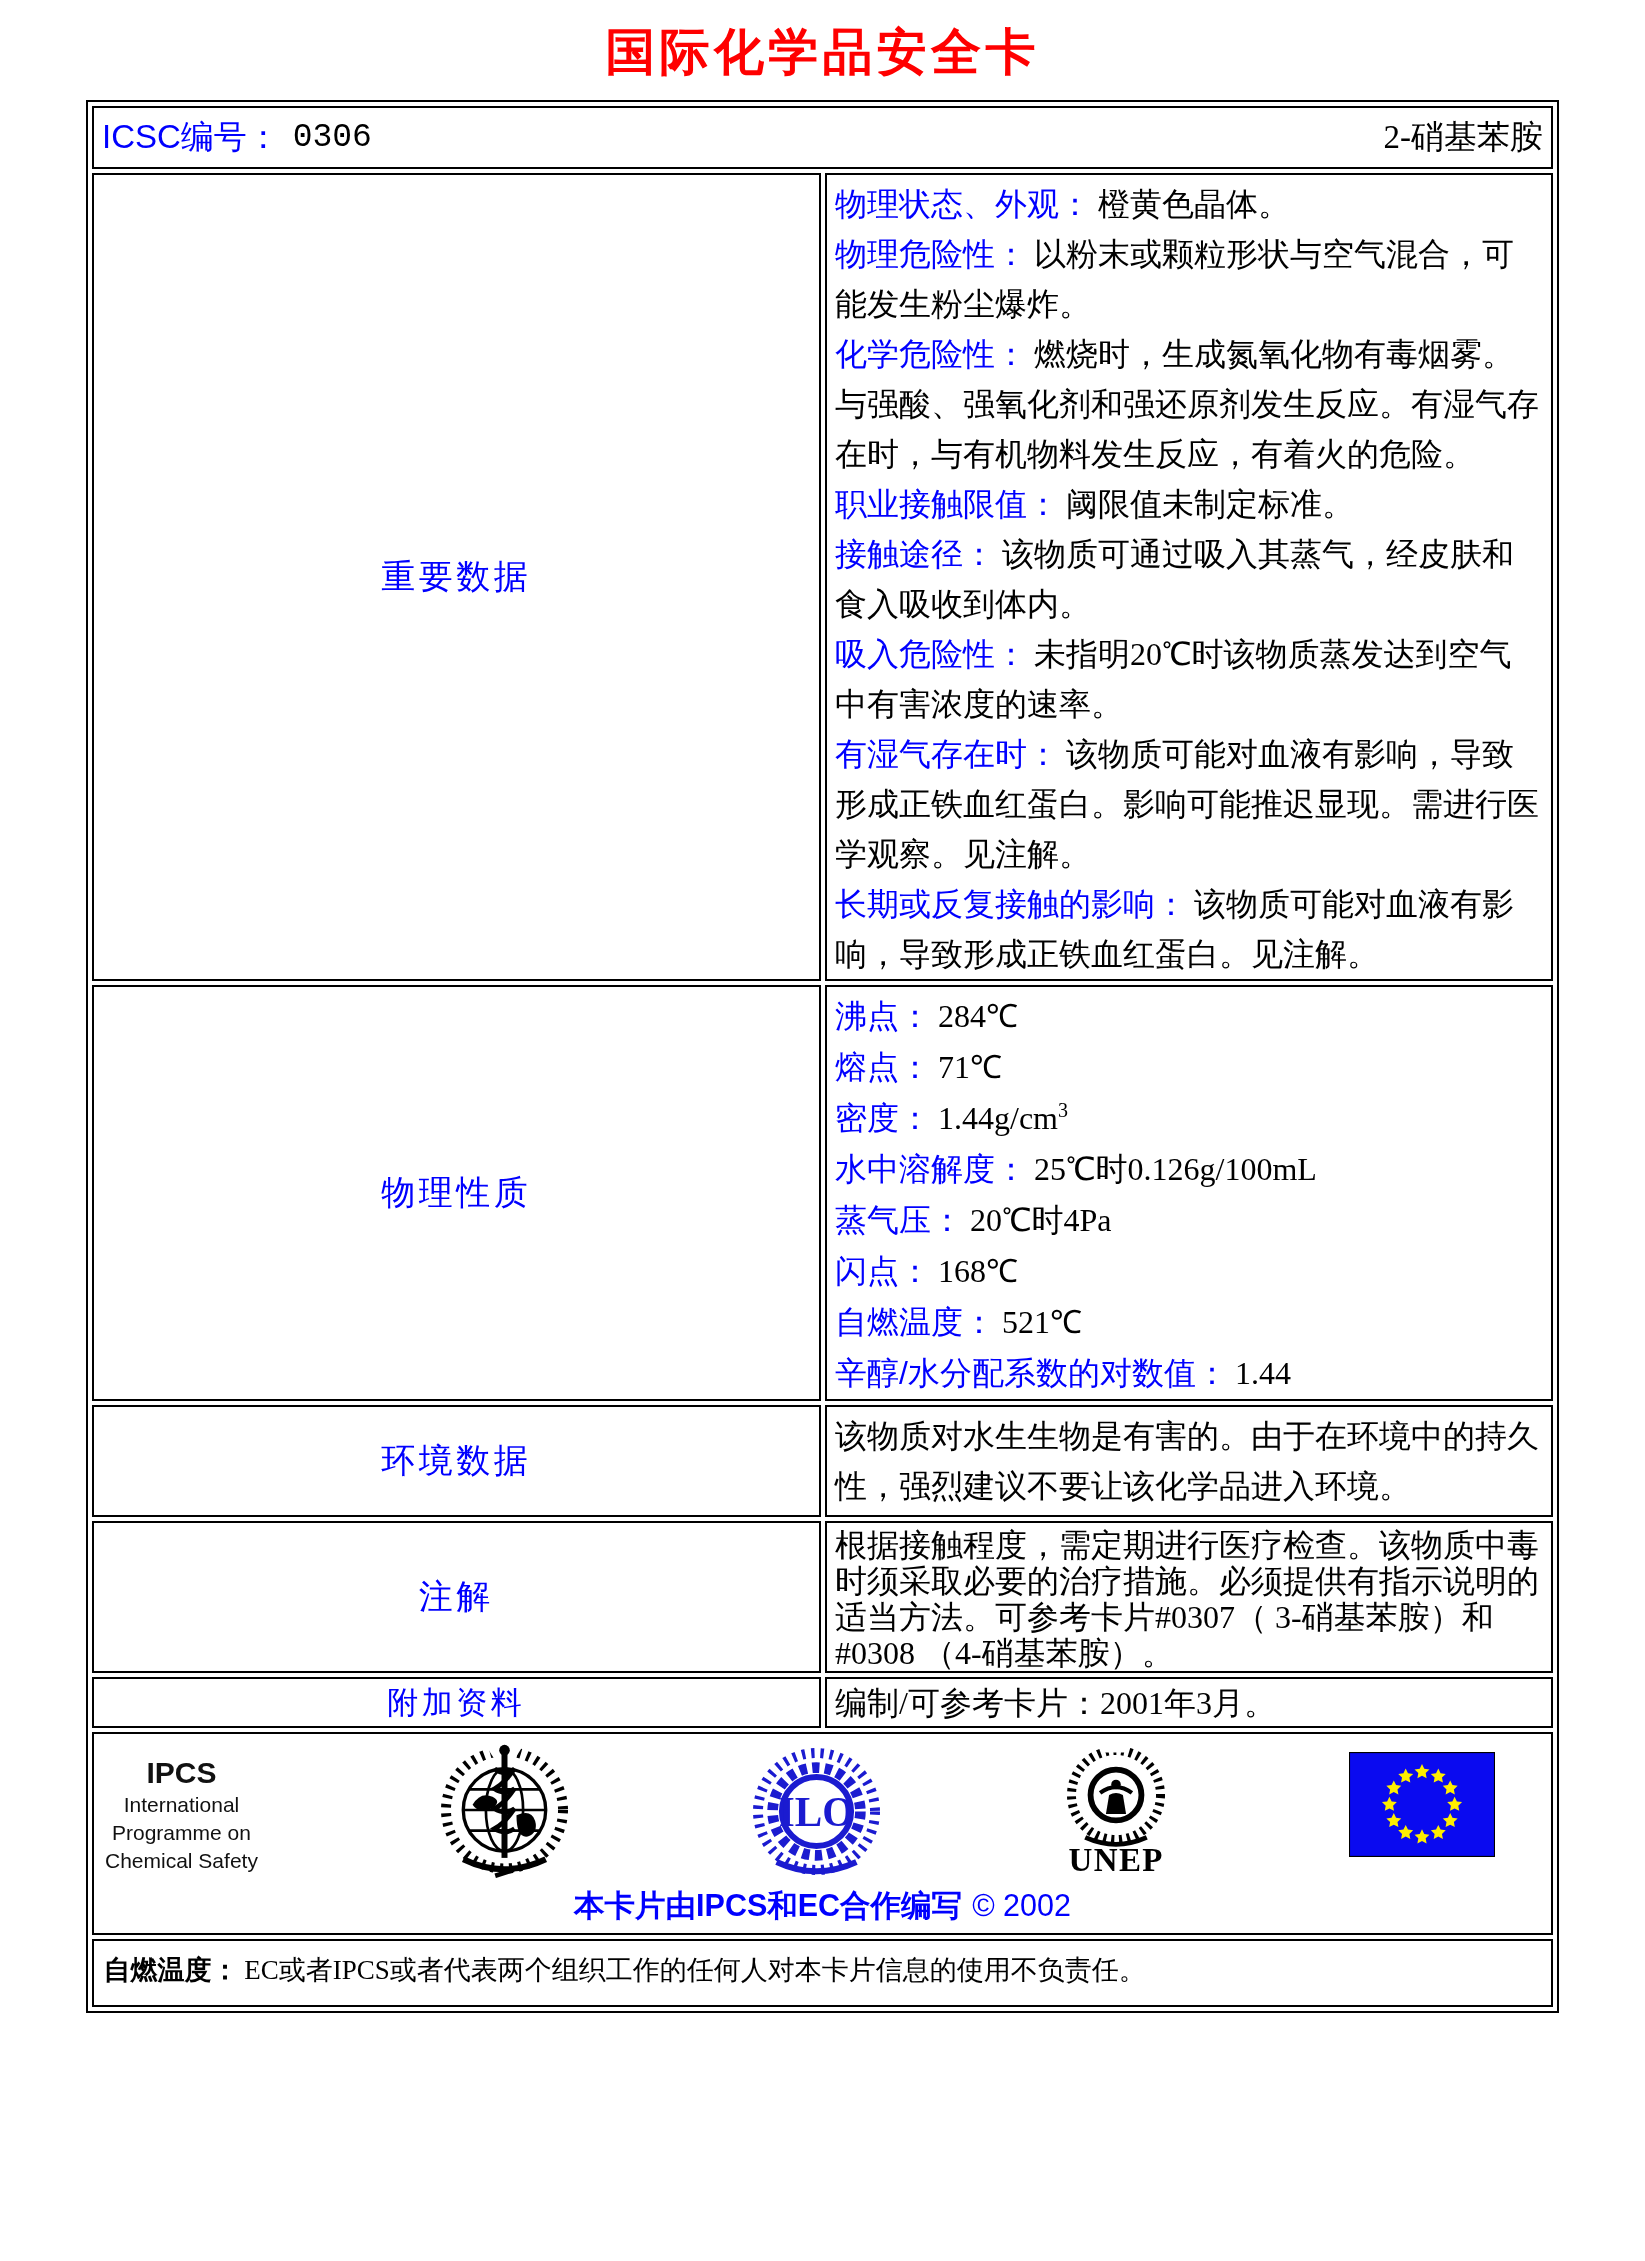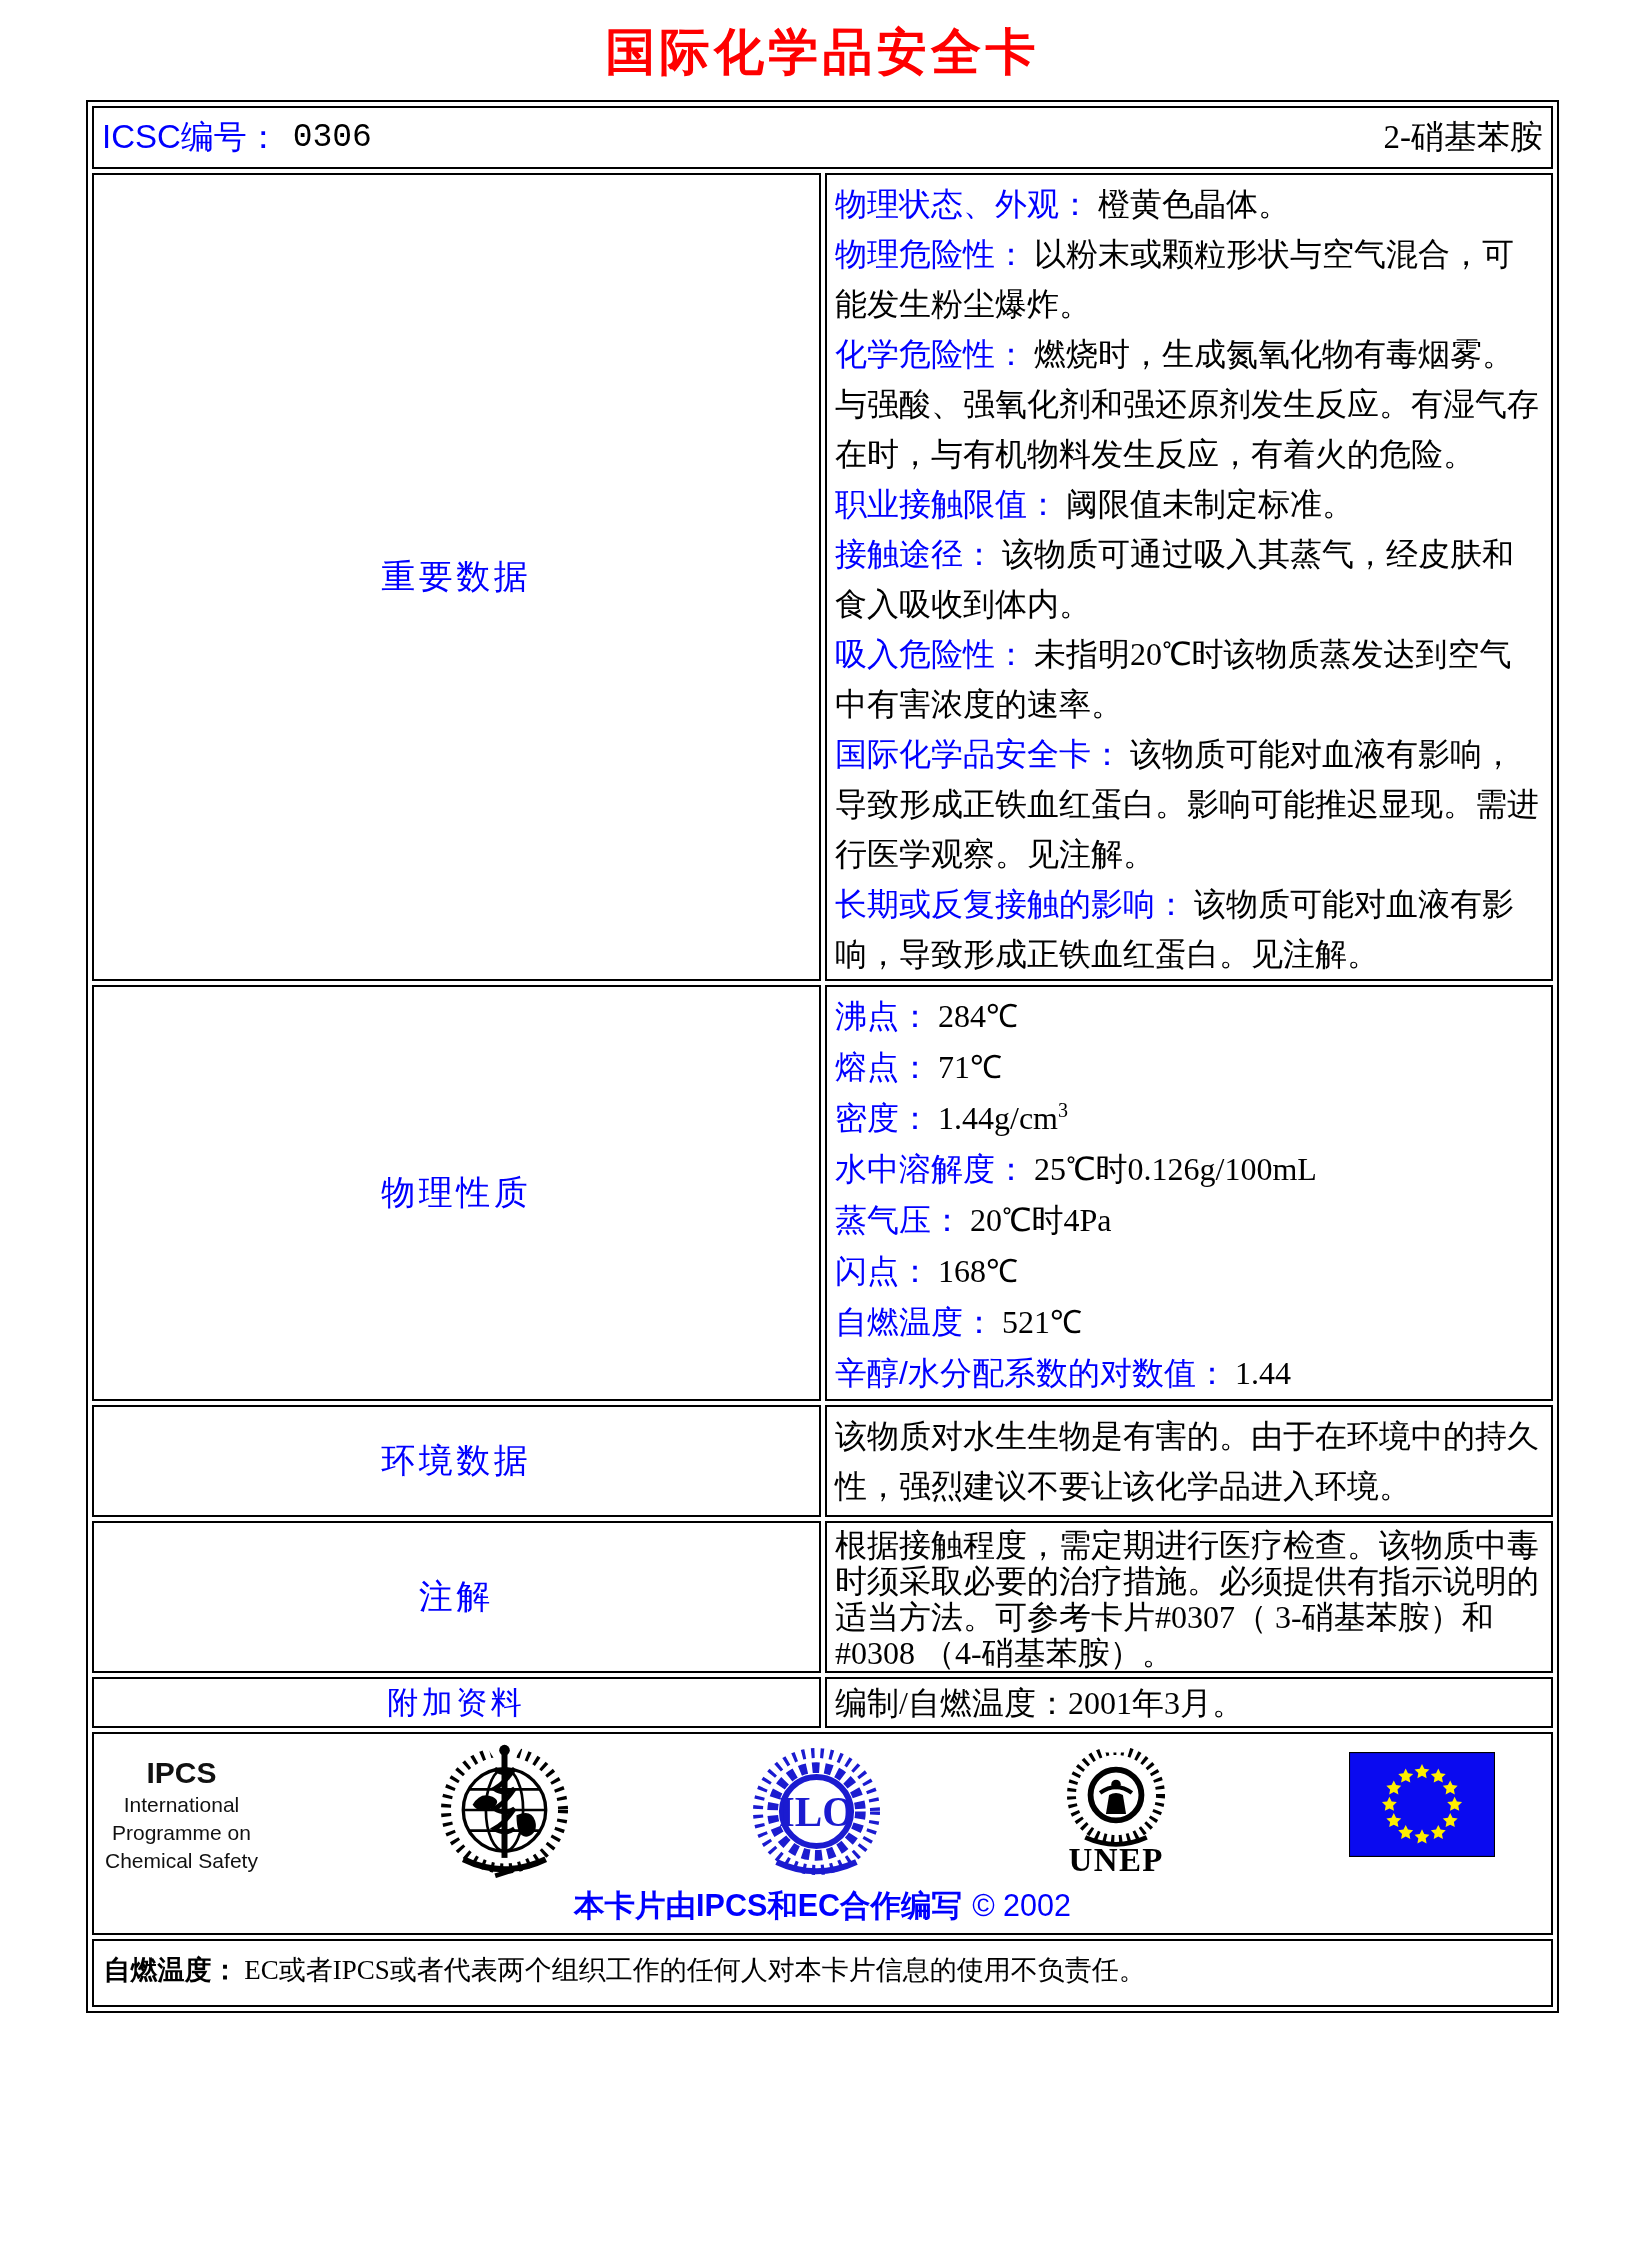--- a/index.html
+++ b/index.html
@@ -75,21 +75,21 @@
 
   <tr>
     <td class="label-cell" style="height:703px;">重要数据</td>
     <td class="content-cell">
       <div class="line"><span class="blue-label">物理状态、外观：</span><span>橙黄色晶体。</span></div>
       <div class="line"><span class="blue-label">物理危险性：</span><span>以粉末或颗粒形状与空气混合，可能发生粉尘爆炸。</span></div>
       <div class="line"><span class="blue-label">化学危险性：</span><span>燃烧时，生成氮氧化物有毒烟雾。与强酸、强氧化剂和强还原剂发生反应。有湿气存在时，与有机物料发生反应，有着火的危险。</span></div>
       <div class="line"><span class="blue-label">职业接触限值：</span><span>阈限值未制定标准。</span></div>
       <div class="line"><span class="blue-label">接触途径：</span><span>该物质可通过吸入其蒸气，经皮肤和食入吸收到体内。</span></div>
       <div class="line"><span class="blue-label">吸入危险性：</span><span>未指明20℃时该物质蒸发达到空气中有害浓度的速率。</span></div>
-      <div class="line"><span class="blue-label">国际化学品安全卡：</span><span>该物质可能对血液有影响，导致形成正铁血红蛋白。影响可能推迟显现。需进行医学观察。见注解。</span></div>
+      <div class="line"><span class="blue-label">有湿气存在时：</span><span>该物质可能对血液有影响，导致形成正铁血红蛋白。影响可能推迟显现。需进行医学观察。见注解。</span></div>
       <div class="line"><span class="blue-label">长期或反复接触的影响：</span><span>该物质可能对血液有影响，导致形成正铁血红蛋白。见注解。</span></div>
     </td>
   </tr>
 
   <tr>
     <td class="label-cell" style="height:405px;">物理性质</td>
     <td class="content-cell">
       <div class="line-phys"><span class="blue-label">沸点：</span><span>284℃</span></div>
       <div class="line-phys"><span class="blue-label">熔点：</span><span>71℃</span></div>
       <div class="line-phys"><span class="blue-label">密度：</span><span>1.44g/cm</span><sup>3</sup></div>
@@ -112,21 +112,21 @@
     <td class="label-cell" style="height:132px;">注解</td>
     <td class="content-cell">
       <div class="para-notes">根据接触程度，需定期进行医疗检查。该物质中毒时须采取必要的治疗措施。必须提供有指示说明的适当方法。可参考卡片#0307（ 3-硝基苯胺）和#0308 （4-硝基苯胺）。</div>
     </td>
   </tr>
 
   <tr>
     <td class="label-cell" style="height:45px;font-size:31px;">附加资料</td>
     <td class="content-cell" style="padding-top:1.4px;">
       <div class="line" style="line-height:44px;">
-        <span>编制/自燃温度：</span><span>2001年3月。</span>
+        <span>编制/可参考卡片：</span><span>2001年3月。</span>
       </div>
     </td>
   </tr>
 
   <tr>
     <td colspan="2" style="height:197px;">
       <div class="logos-inner">
         <div class="ipcs-block">
           <div class="ipcs-title">IPCS</div>
           <div class="ipcs-line">International</div>

